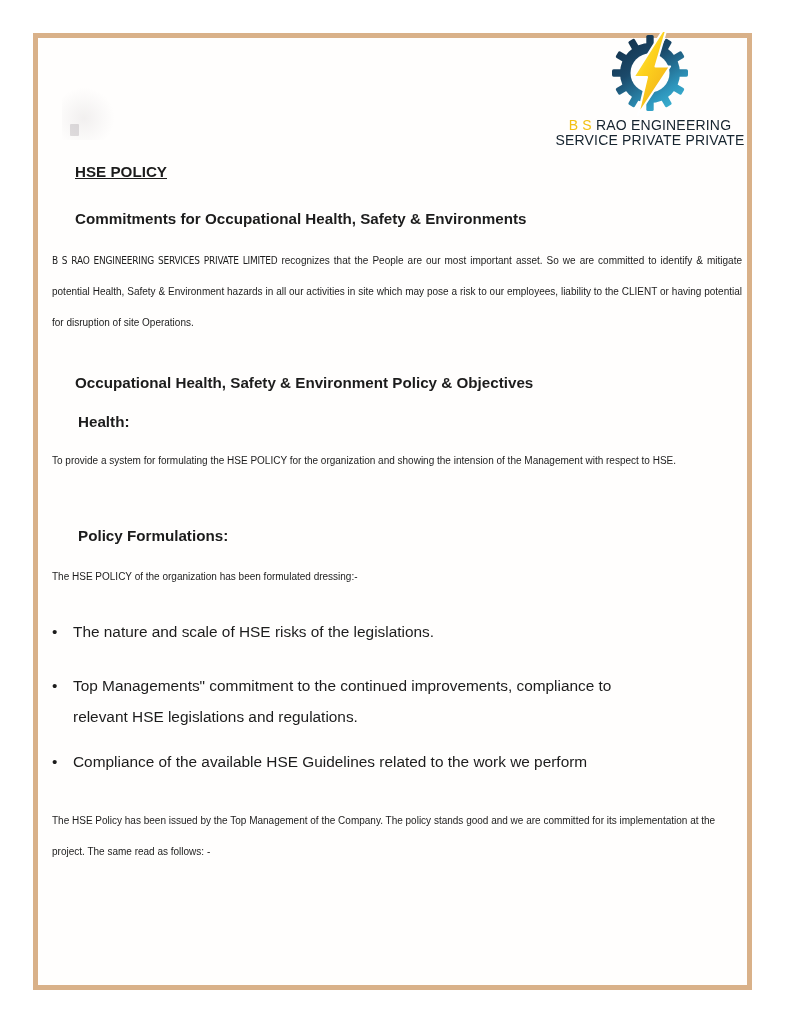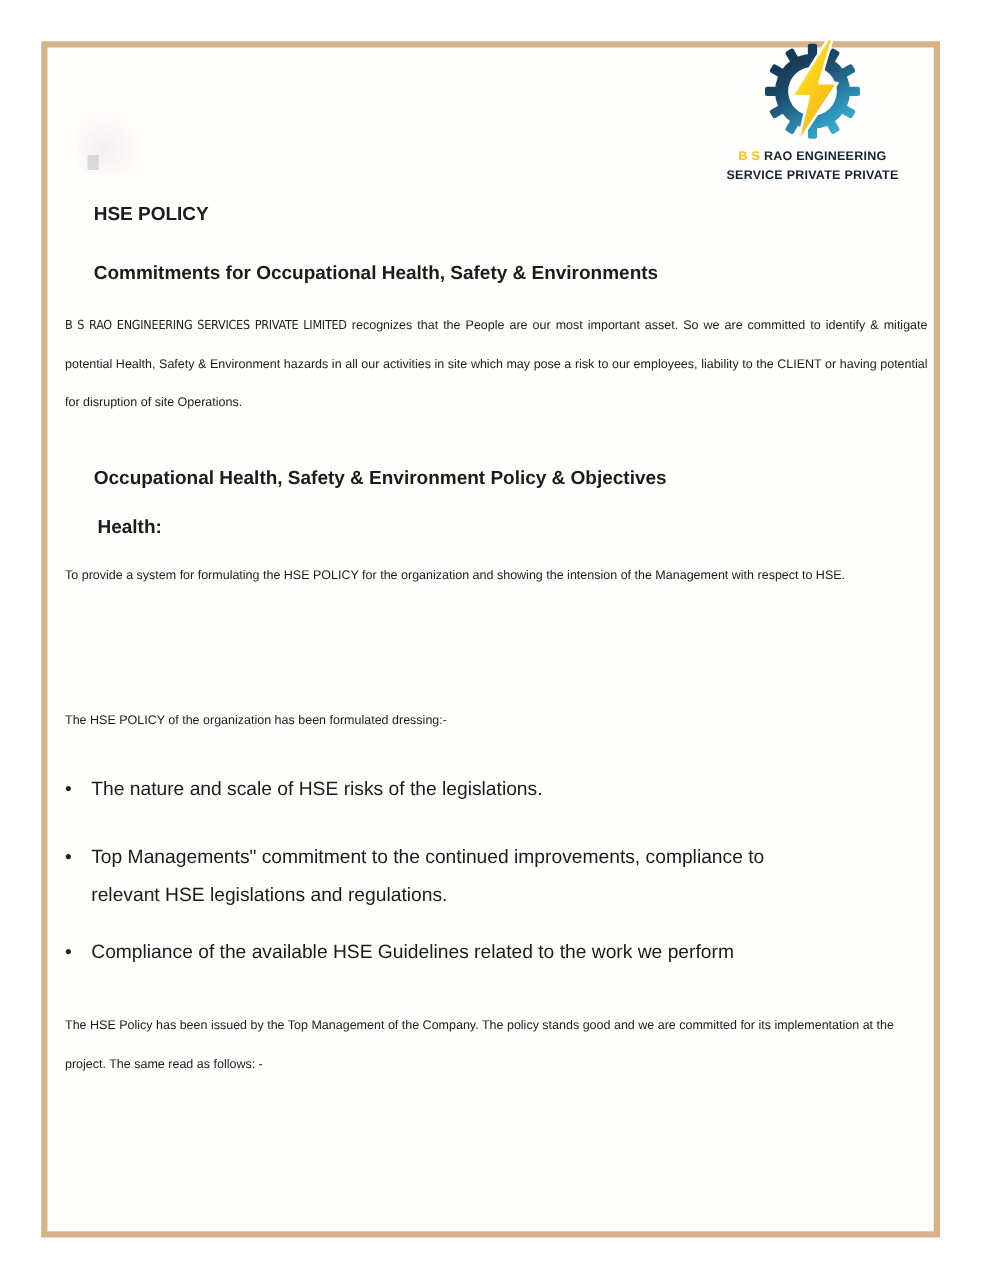--- a/index.html
+++ b/index.html
@@ -77,24 +77,24 @@
     width: 196px;
     text-align: center;
   }
   #logo-mark {
     width: 100px;
     height: 86px;
     margin: 0 auto;
     display: block;
   }
   .logo-line {
-    font-weight: bold;
+    font-weight: normal;
     letter-spacing: 0.2px;
     line-height: 15px;
-    font-size: 10px;
+    font-size: 14px;
     color: #16242f;
     white-space: nowrap;
     text-align: center;
   }
   .logo-line-1 { margin-top: 2px; }
   .logo-bs { color: #f2c014; }
 
   
   .doc-text {
     position: absolute;
@@ -193,34 +193,35 @@
 
       <path d="M62.5 1 L33.5 47 L47 47 L38 85 L70 36.5 L55.5 36.5 L66 1 Z" fill="url(#boltGrad)" stroke="#ffffff" stroke-width="2.1" stroke-linejoin="round"></path>
     </svg>
 
     <div class="logo-line logo-line-1">
       <span class="logo-bs">B S</span><span>&nbsp;</span><span>RAO ENGINEERING</span>
     </div>
     <div class="logo-line">SERVICE PRIVATE PRIVATE</div>
   </div>
 
-  <div class="doc-text h-bold" style="left:75px; top:156px; width:560px;">HSE POLICY</div>
+  <div class="doc-text h-bold" style="left:75px; top:156px; width:560px;text-decoration:underline;">HSE POLICY</div>
 
   <div class="doc-text h-bold" style="left:75px; top:203px; width:620px;">Commitments for Occupational Health, Safety &amp; Environments</div>
 
   <div class="doc-text para" style="left:52px; top:245px; width:690px;">
     <span class="condensed">B S RAO ENGINEERING SERVICES PRIVATE LIMITED</span><span> recognizes that the People are our most important asset. So we are committed to identify &amp; mitigate potential Health, Safety &amp; Environment hazards in all our activities in site which may pose a risk to our employees, liability to the CLIENT or having potential for disruption of site Operations.</span>
   </div>
 
   <div class="doc-text h-bold" style="left:75px; top:367px; width:640px;">Occupational Health, Safety &amp; Environment Policy &amp; Objectives</div>
 
   <div class="doc-text h-bold" style="left:78px; top:406px; width:400px;">Health:</div>
 
   <div class="doc-text para-left" style="left:52px; top:445px; width:690px;">To provide a system for formulating the HSE POLICY for the organization and showing the intension of the Management  with respect to HSE.</div>
 
+  <div class="doc-text h-bold" style="left:78px; top:520px; width:400px;">Policy Formulations:</div>
 
   <div class="doc-text para-left" style="left:52px; top:561px; width:690px;">The HSE POLICY of the organization has been formulated dressing:-</div>
 
   <div class="bullet-row" style="left:52px; top:616px; width:660px;">
     <span class="bullet-dot">•</span>
     <span class="bullet-text">The nature and scale of HSE risks of the legislations.</span>
   </div>
 
   <div class="bullet-row" style="left:52px; top:670px; width:590px;">
     <span class="bullet-dot">•</span>

